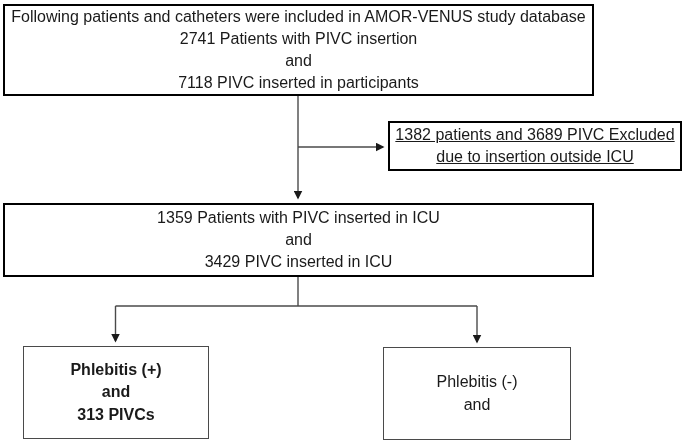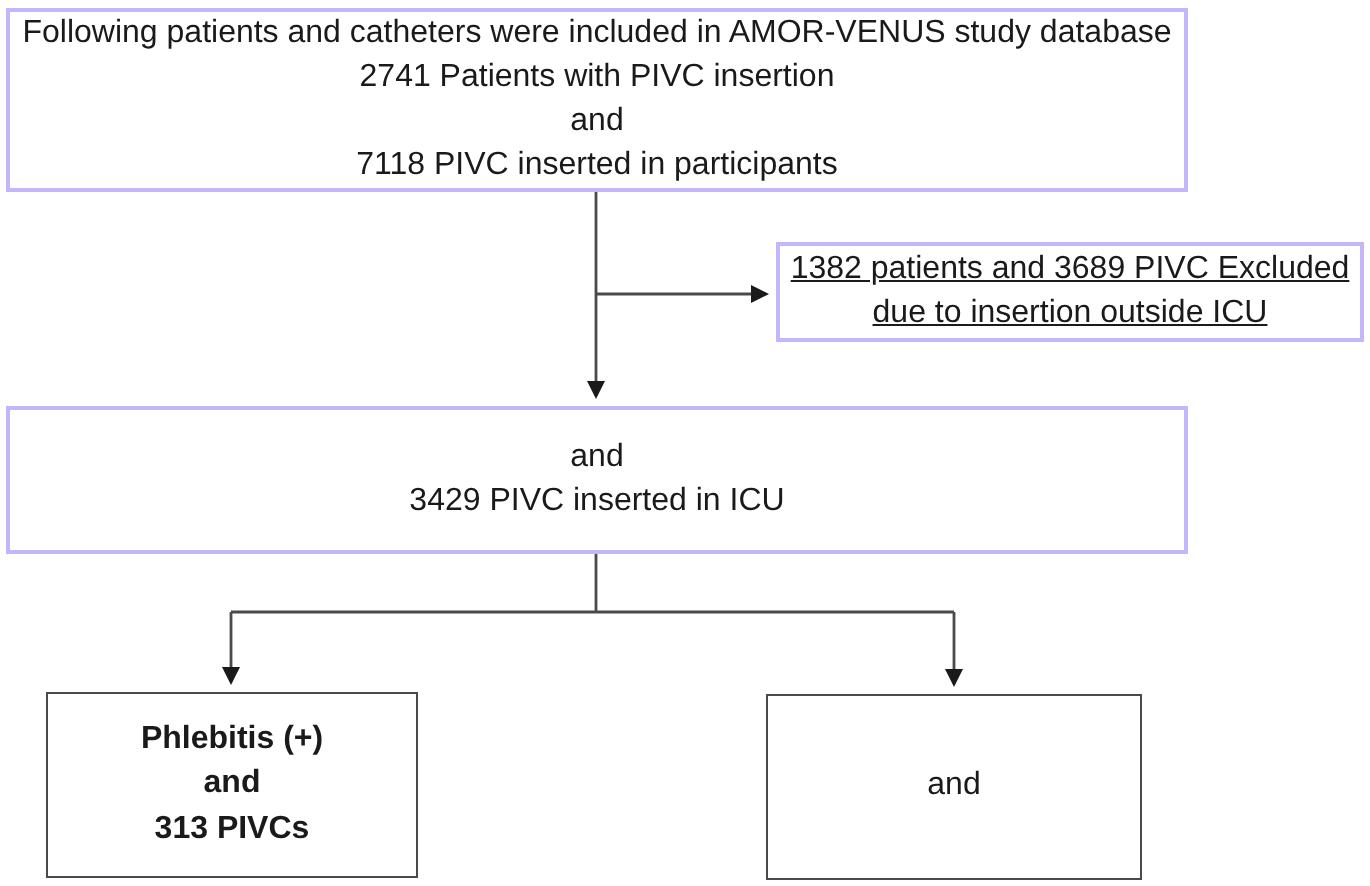--- a/index.html
+++ b/index.html
@@ -9,21 +9,21 @@
     height: 443px;
     background: #ffffff;
     font-family: "Liberation Sans", sans-serif;
     color: #1a1a1a;
     overflow: hidden;
   }
   .flowbox {
     position: absolute;
     box-sizing: border-box;
     background: #ffffff;
-    border: 2px solid #c4b5fd;
+    border: 2px solid #000000;
     display: flex;
     flex-direction: column;
     justify-content: center;
     align-items: center;
     text-align: center;
     font-size: 16px;
     line-height: 22px;
     z-index: 2;
   }
   .flowbox .line { display: block; white-space: nowrap; }
@@ -70,27 +70,29 @@
     <span class="line">and</span>
     <span class="line">7118 PIVC inserted in participants</span>
   </div>
 
   <div class="flowbox box-excluded">
     <span class="line">1382 patients and 3689 PIVC Excluded</span>
     <span class="line">due to insertion outside ICU</span>
   </div>
 
   <div class="flowbox box-icu">
+    <span class="line">1359 Patients with PIVC inserted in ICU</span>
     <span class="line">and</span>
     <span class="line">3429 PIVC inserted in ICU</span>
   </div>
 
   <div class="flowbox box-pos">
     <span class="line">Phlebitis (+)</span>
     <span class="line">and</span>
     <span class="line">313 PIVCs</span>
   </div>
 
   <div class="flowbox box-neg">
+    <span class="line">Phlebitis (-)</span>
     <span class="line">and</span>
   </div>
 
 </div>
 
 </body></html>

